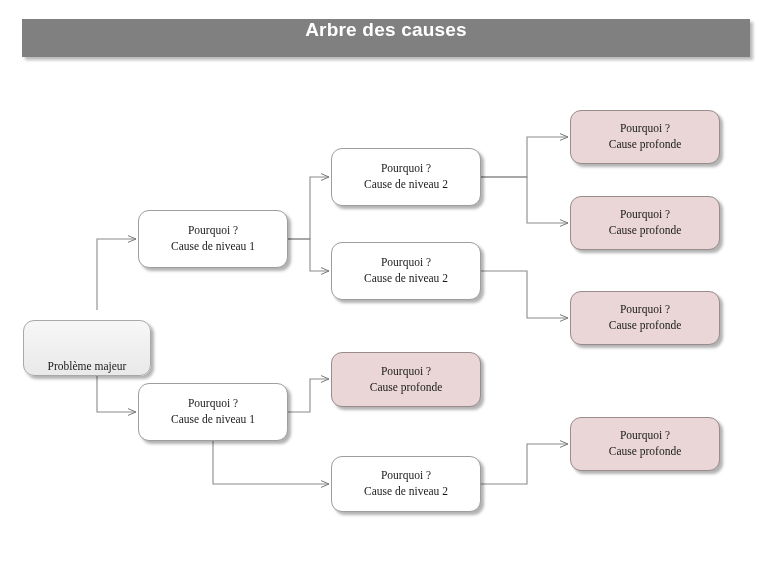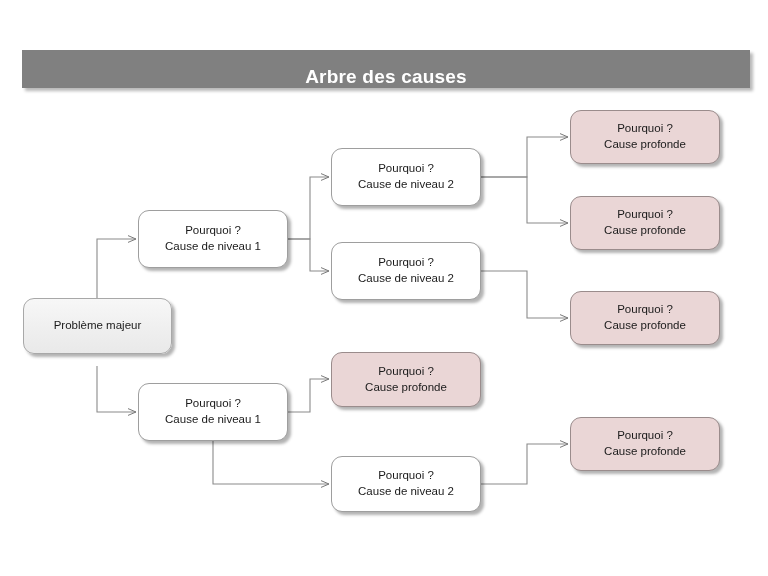--- a/index.html
+++ b/index.html
@@ -24,23 +24,22 @@
   
   #title-bar {
     position: absolute;
     left: 22px;
     top: 19px;
     width: 728px;
     height: 38px;
     background: #808080;
     box-shadow: 3px 3px 3px rgba(0,0,0,0.28);
     display: flex;
-    align-items: flex-end;
+    align-items: flex-start;
     justify-content: center;
-    margin-top: 31px;
   }
   #title-text {
     color: #ffffff;
     font-size: 19px;
     font-weight: bold;
     letter-spacing: 0.2px;
   }
 
   
   #site-link {
@@ -71,20 +70,21 @@
     border-radius: 11px;
     box-shadow: 3px 3px 3px rgba(0,0,0,0.30);
     display: flex;
     flex-direction: column;
     align-items: center;
     justify-content: center;
     text-align: center;
     font-size: 11.5px;
     color: #1a1a1a;
     line-height: 1.35;
+    font-family: Liberation Serif, serif;
   }
   .node .ln { display: block; white-space: nowrap; }
 
   .node.root {
     background: linear-gradient(to bottom, #f7f7f7 0%, #efefef 55%, #e9e9e9 100%);
     border-color: #a8a8a8;
   }
   .node.plain {
     background: #ffffff;
     border-color: #9e9e9e;
@@ -127,21 +127,21 @@
       <path d="M481,271 L527,271 L527,318 L568,318"></path>
 
       <path d="M288,412 L310,412 L310,379 L329,379"></path>
 
       <path d="M213,441 L213,484 L329,484"></path>
 
       <path d="M481,484 L527,484 L527,444 L568,444"></path>
     </g>
   </svg>
 
-  <div class="node root" style="left:23px; top:298px; width:149px; height:56px;">
+  <div class="node root" style="left:23px; top:320px; width:128px; height:56px;justify-content:flex-end;">
     <span class="ln">Problème majeur</span>
   </div>
 
   <div class="node plain" style="left:138px; top:210px; width:150px; height:58px;">
     <span class="ln">Pourquoi ?</span>
     <span class="ln">Cause de niveau 1</span>
   </div>
 
   <div class="node plain" style="left:138px; top:383px; width:150px; height:58px;">
     <span class="ln">Pourquoi ?</span>

